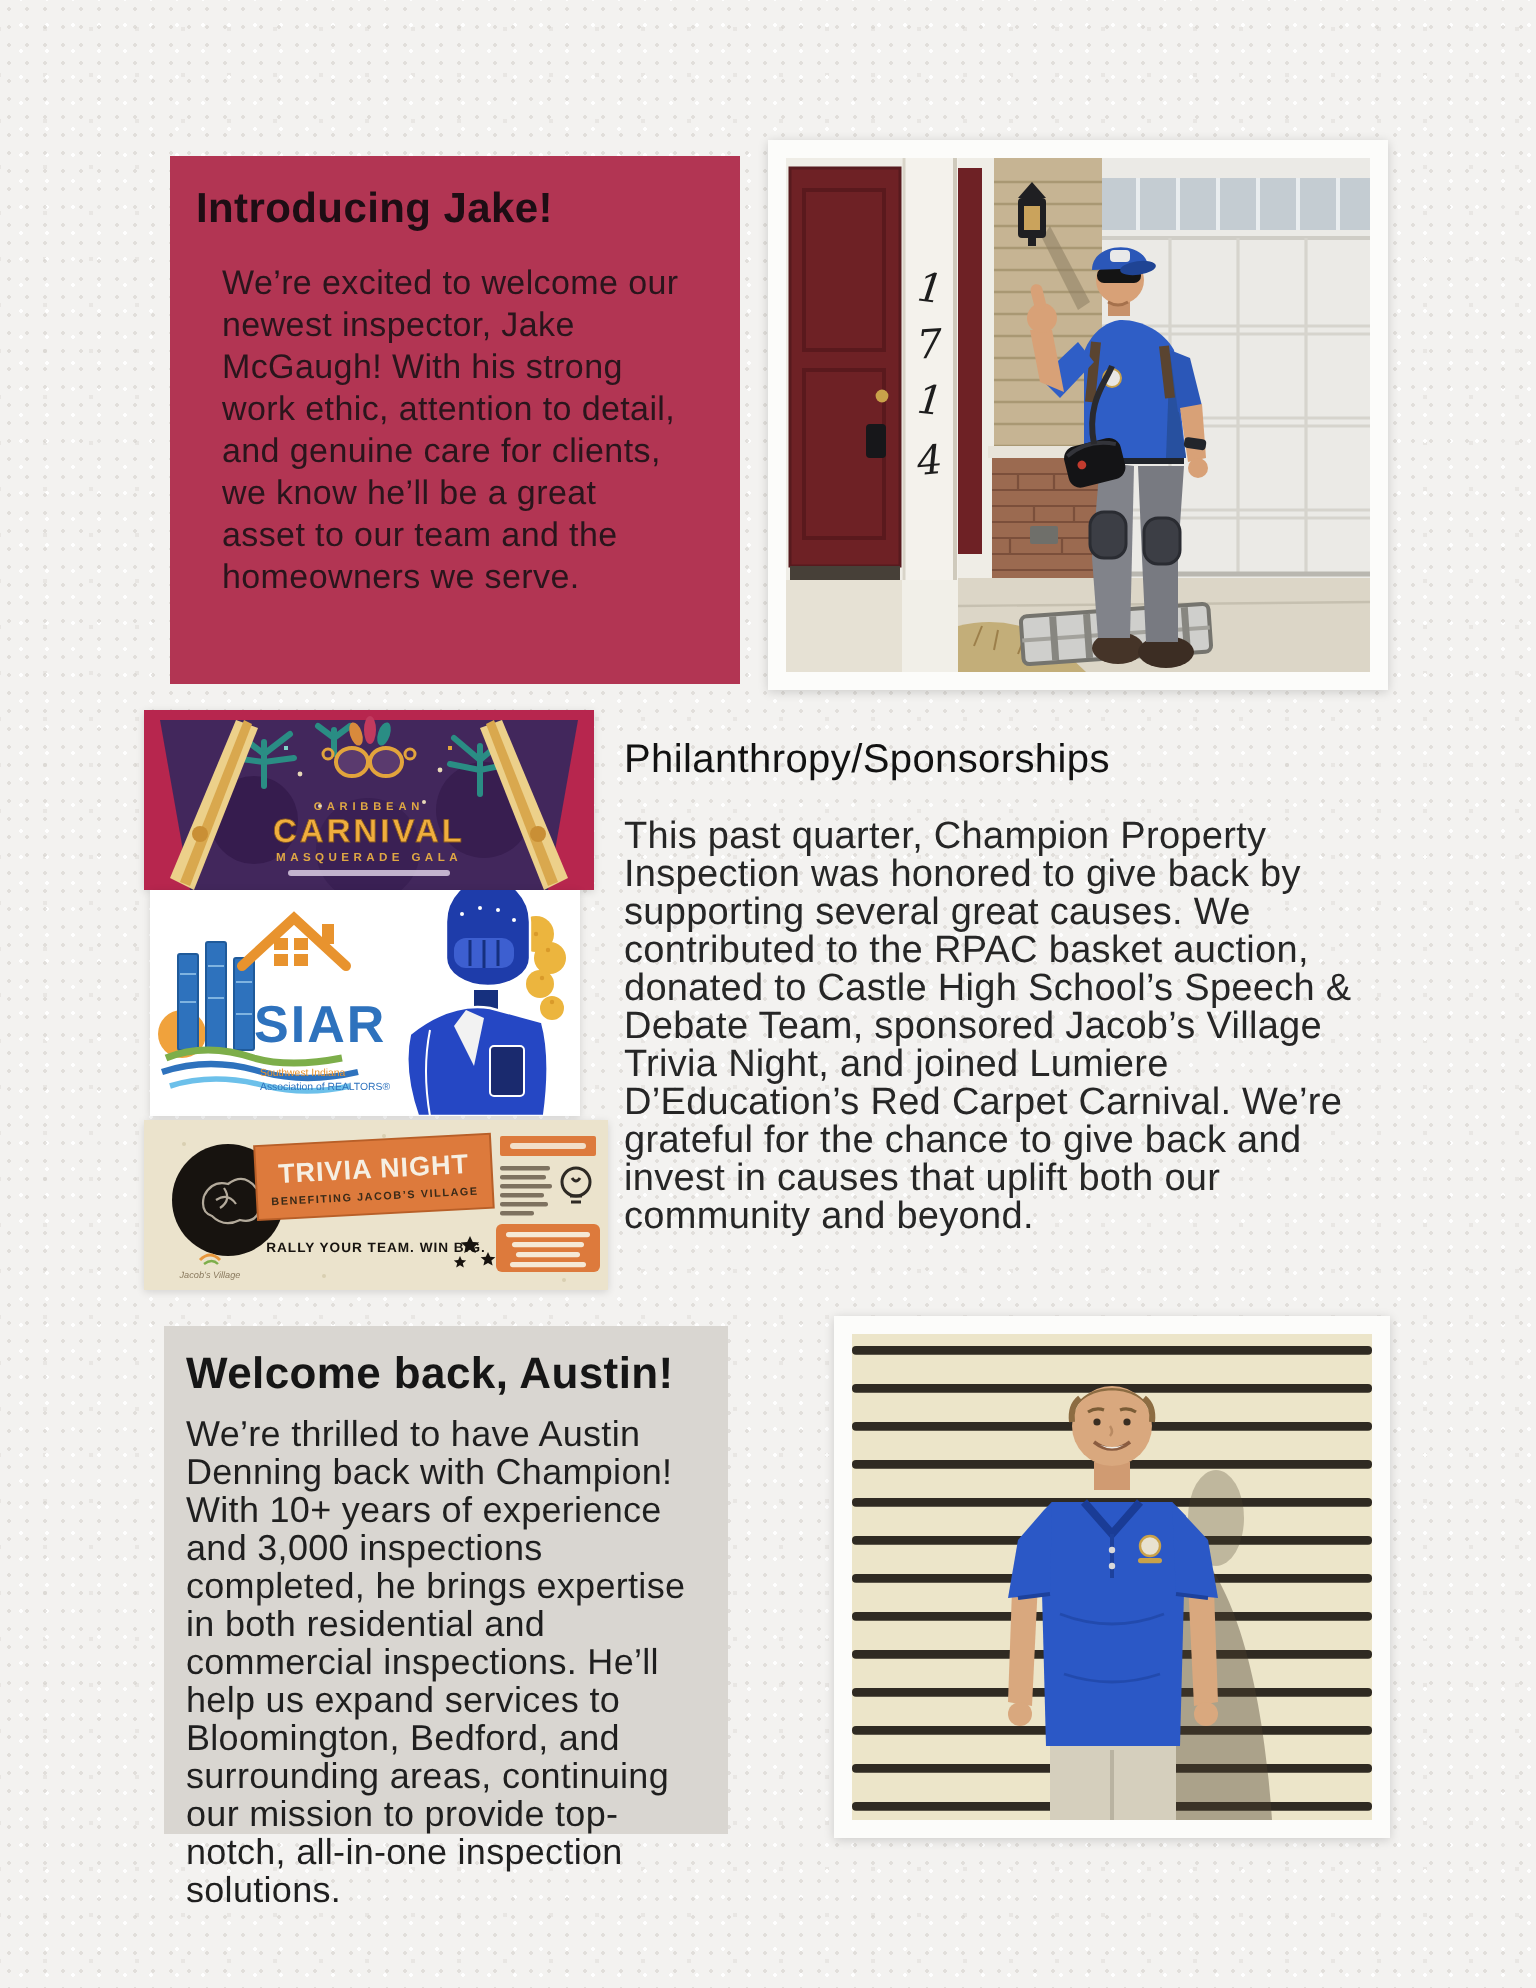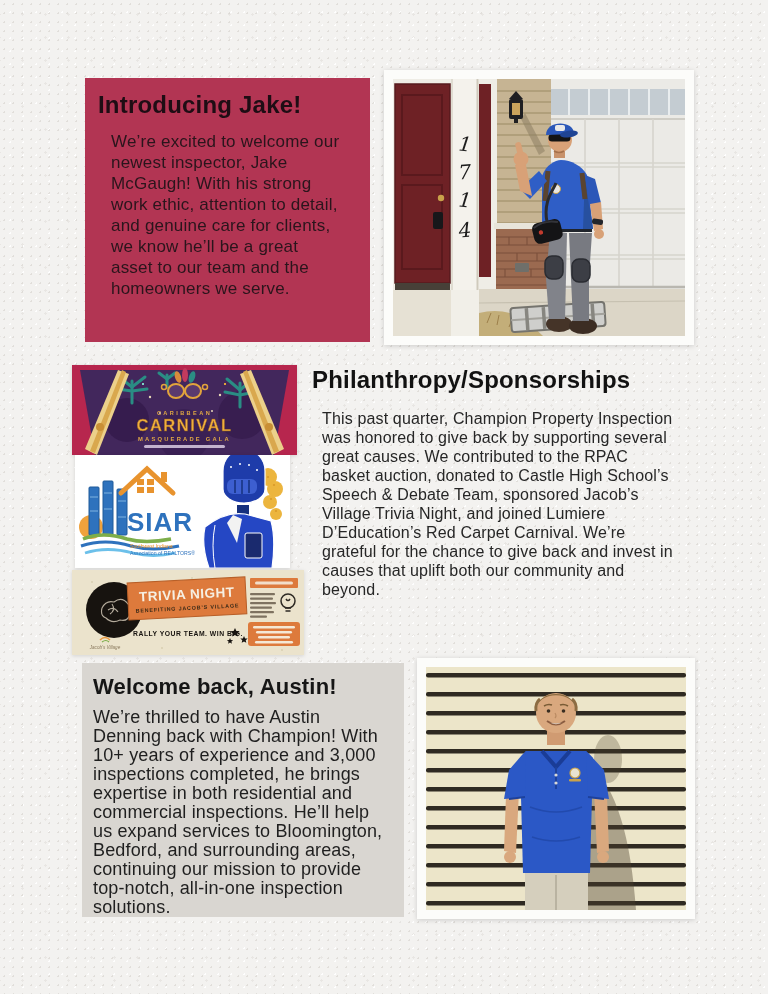--- a/index.html
+++ b/index.html
@@ -14,52 +14,52 @@
     background-position:0 0, 4px 6px, 11px 3px;
     font-family:"Liberation Sans", sans-serif;
   }
   .abs{position:absolute;}
   
   .card-jake{
     left:85px;top:78px;width:285px;height:264px;
     box-sizing:border-box;padding:14px 14px 0 13px;
   }
   .card-jake h2{
-    margin:0 0 11px 0;font-size:24px;line-height:26px;font-weight:700;
+    margin:0 0 11px 0;font-size:21px;line-height:26px;font-weight:700;
     letter-spacing:.2px;color:#1e0d14;
   }
   .card-jake p{
     margin:13px;font-size:17px;line-height:21px;letter-spacing:.2px;color:#2a151c;
   }
   .philanthropy{left:312px;top:366px;width:372px;}
   .philanthropy h2{
-    margin:0 0 15px 0;font-size:24px;line-height:28px;font-weight:700;
+    margin:0 0 15px 0;font-size:20px;line-height:28px;font-weight:400;
     letter-spacing:.2px;color:#121212;
   }
   .philanthropy p{
-    margin:10px;font-size:16px;line-height:19px;letter-spacing:.15px;color:#262626;
+    margin:0;font-size:19px;line-height:19px;letter-spacing:.15px;color:#262626;
   }
   .card-austin{
-    left:82px;top:663px;width:322px;height:254px;
+    left:82px;top:663px;width:282px;height:254px;
     box-sizing:border-box;padding:10px 12px 0 11px;
   }
   .card-austin h2{
     margin:0 0 7px 0;font-size:22px;line-height:28px;font-weight:700;
     letter-spacing:.2px;color:#161616;
   }
   .card-austin p{
     margin:0;font-size:18px;line-height:19px;letter-spacing:.15px;color:#1f1f1f;
   }
   
   .photo-frame{background:#fcfcfa;box-shadow:0 1px 5px rgba(0,0,0,.16);box-sizing:border-box;padding:9px;}
   .photo-jake{left:384px;top:70px;width:310px;height:275px;}
   .photo-austin{left:417px;top:658px;width:278px;height:261px;}
   .photo-frame svg{display:block;width:100%;height:100%;}
   
-  .collage{left:72px;top:365px;width:232px;height:318px;}
+  .collage{left:72px;top:355px;width:232px;height:318px;}
   .collage-item{position:absolute;box-shadow:0 1px 4px rgba(0,0,0,.13);}
   .carnival{left:0;top:0;width:225px;height:90px;}
   .siar{left:3px;top:90px;width:215px;height:113px;background:#ffffff;}
   .trivia{left:0;top:205px;width:232px;height:85px;}
   .collage-item svg{display:block;width:100%;height:100%;}
 </style>
 </head>
 <body>
 
 <div class="page">

